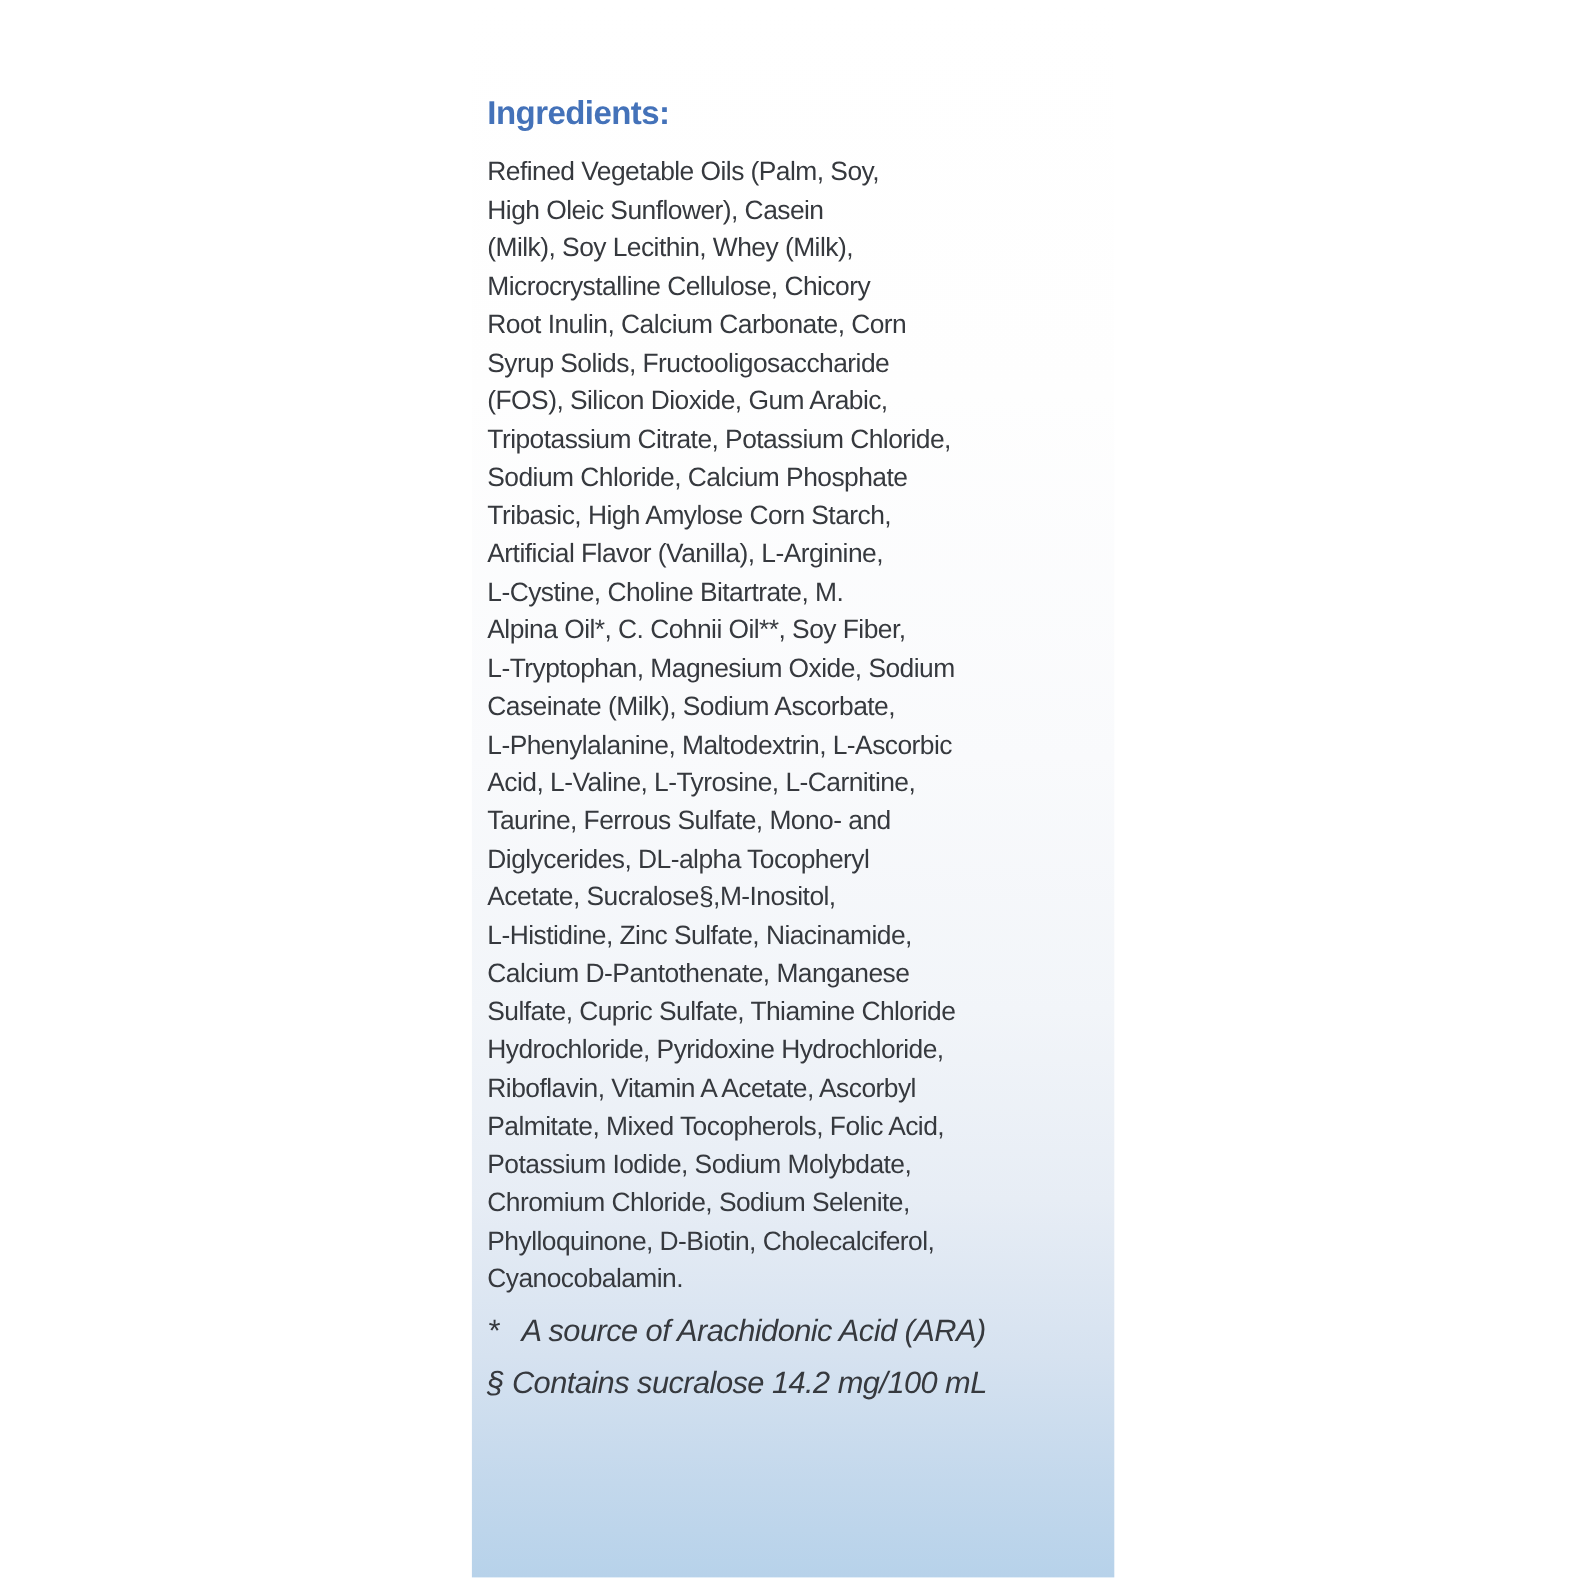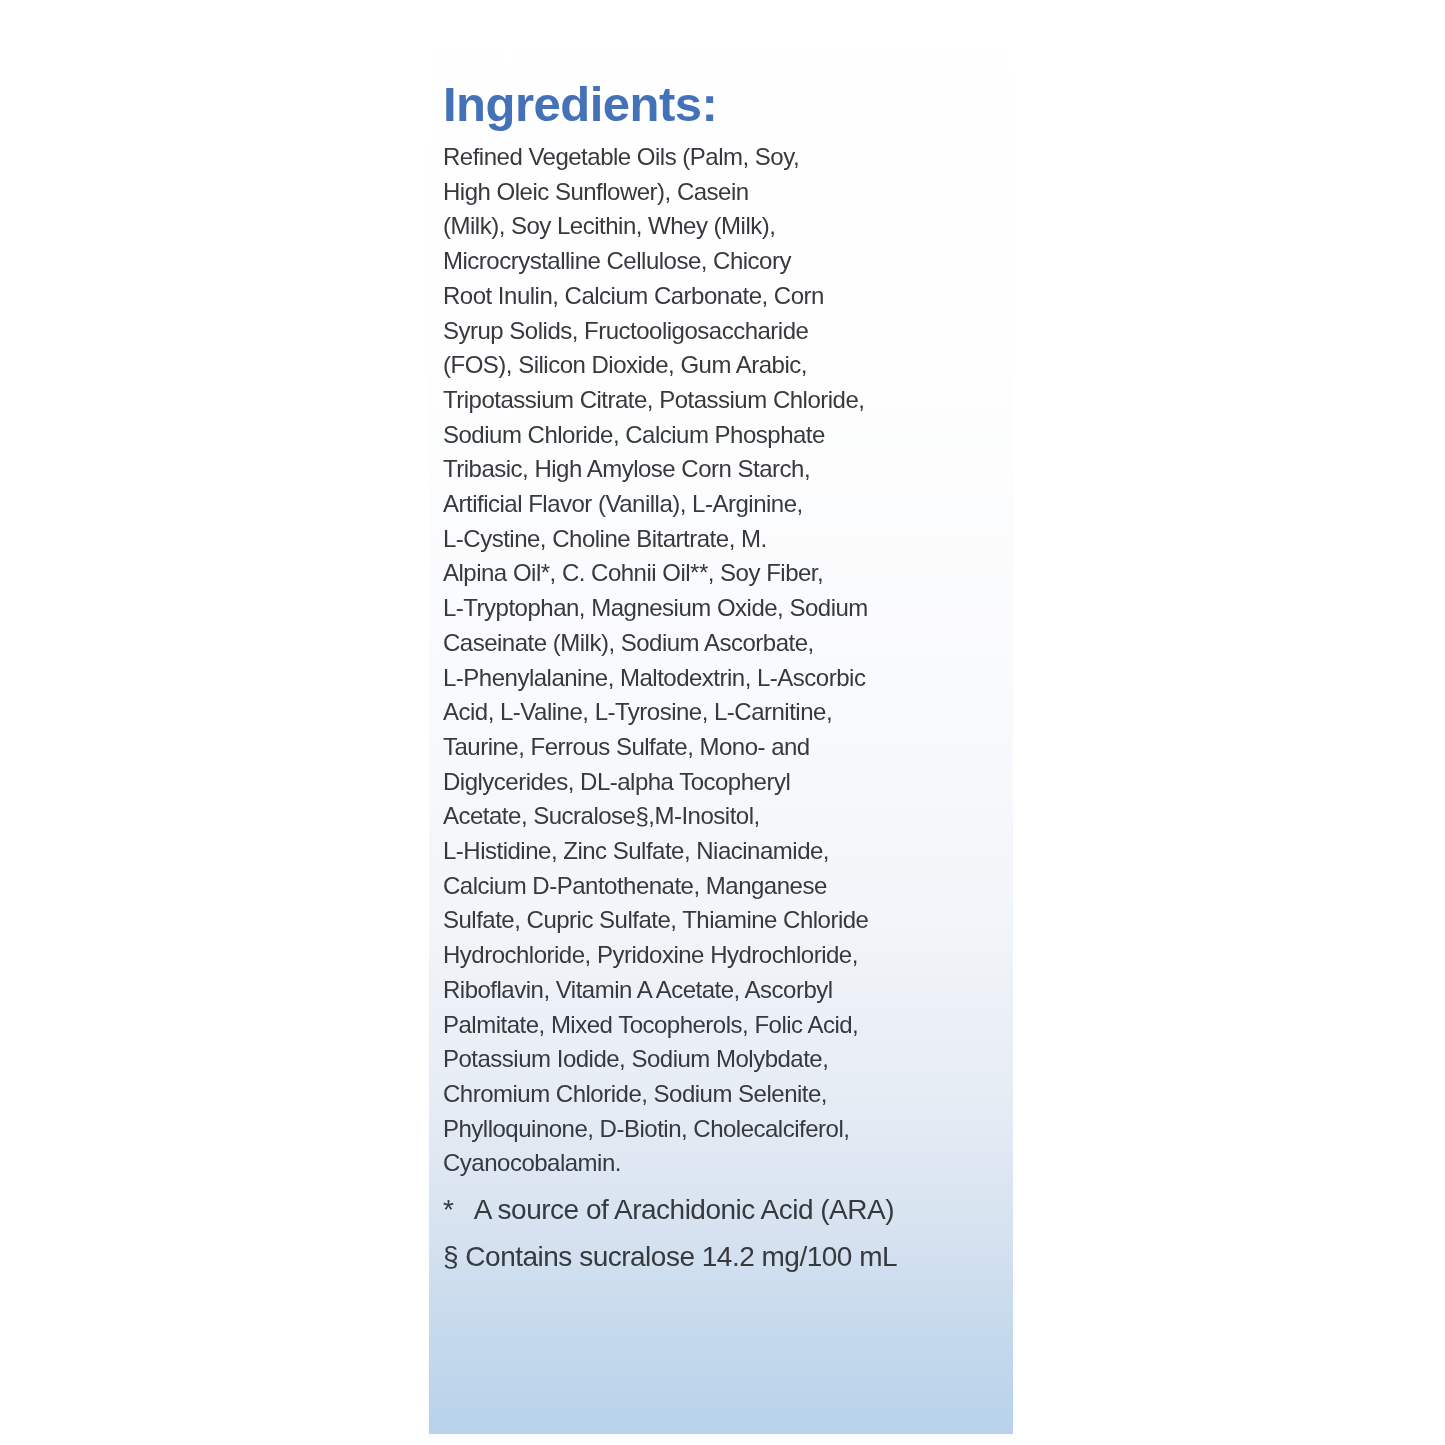--- a/index.html
+++ b/index.html
@@ -27,21 +27,21 @@
       #f2f5f9 64%,
       #e7edf5 76%,
       #d6e2f0 86%,
       #c3d8ec 94%,
       #b7d2ea 100%);
   }
   .content {
     padding: 78px 10px 0 14px;
   }
   .title {
-    font-size: 49px;
+    font-size: 30px;
     font-weight: 700;
     line-height: 52px;
     letter-spacing: -0.5px;
     color: #4472b9;
     margin: 0 0 10px 0;
   }
   .ing-text {
     font-size: 24px;
     line-height: 34.7px;
     letter-spacing: -0.5px;
@@ -58,20 +58,21 @@
     white-space: pre;
     margin-top: 4px;
   }
   .footnote {
     font-size: 28px;
     line-height: 34.7px;
     letter-spacing: -0.5px;
     color: #36393e;
     white-space: pre;
     margin-top: 12px;
+    font-style: italic;
   }
 </style>
 </head>
 <body>
 
 <div class="label-panel">
   <div class="content">
     <h1 class="title">Ingredients:</h1>
     <div class="ing-text">Refined Vegetable Oils (Palm, Soy,
 High Oleic Sunflower), Casein

